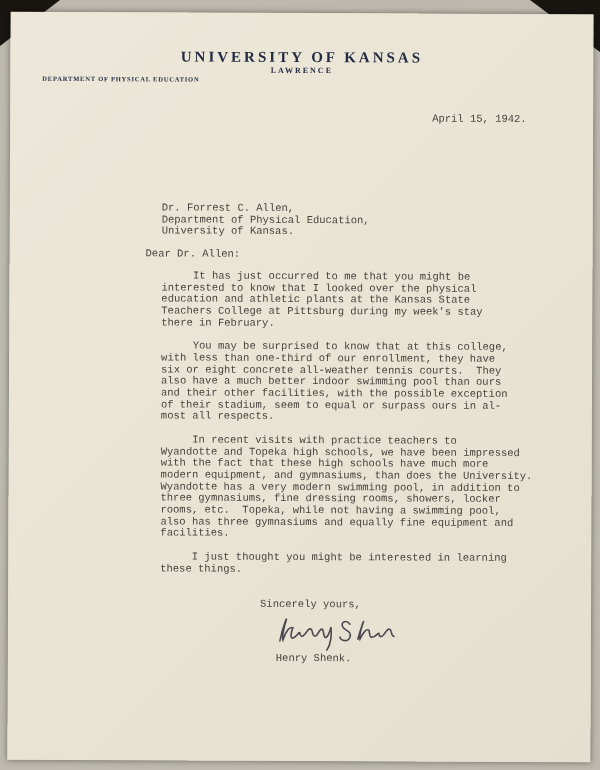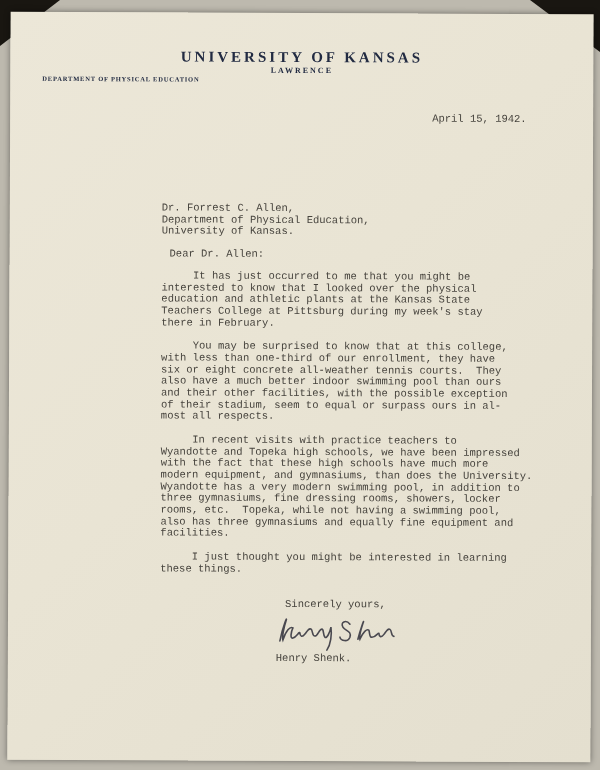--- a/index.html
+++ b/index.html
@@ -73,33 +73,33 @@
   .date{
     position:absolute;
     top:55px;left:422px;margin-top:45px;
   }
   .recipient{
     position:absolute;
     top:190px;left:152px;
   }
   .salutation{
     position:absolute;
-    top:236px;left:160px;
+    top:236px;left:136px;
   }
   .body-block{
     position:absolute;
     top:258px;left:152px;
     width:390px;
   }
   .body-block p{
     margin:0 0 11.7px 0;
   }
   .closing{
     position:absolute;
-    top:586px;left:277px;text-align:center;
+    top:586px;left:252px;text-align:center;
   }
   .signature{
     position:absolute;
     top:596px;left:264px;
   }
   .typed-name{
     position:absolute;
     top:640px;left:268px;
   }
 </style>

